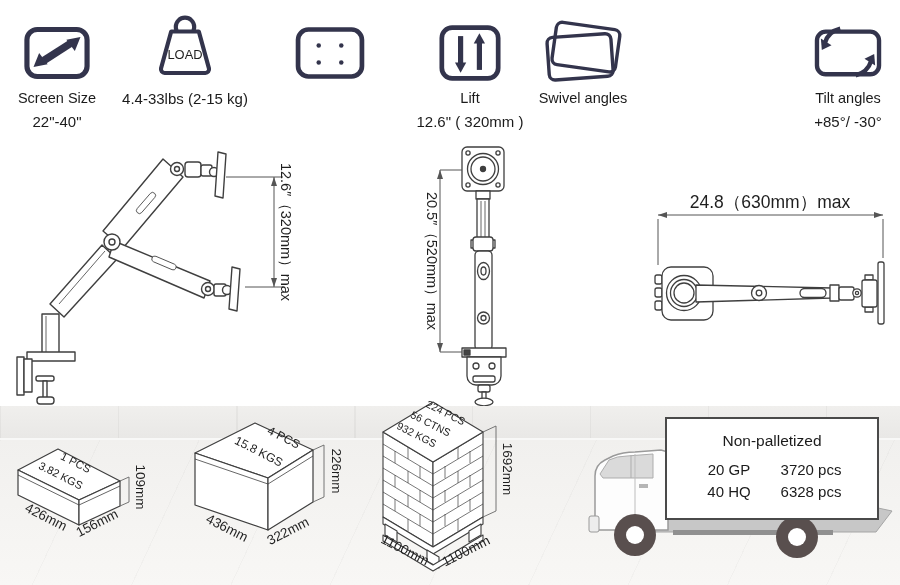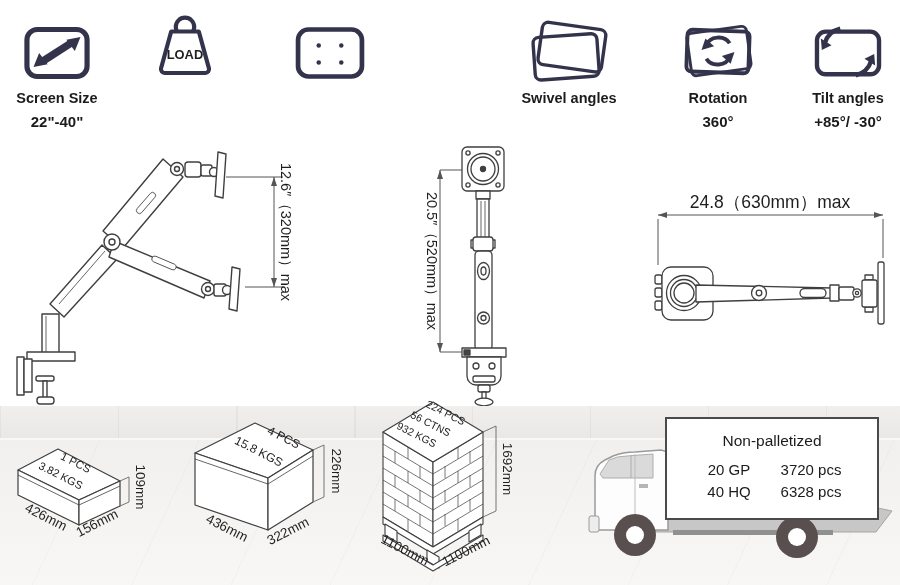--- a/index.html
+++ b/index.html
@@ -1,20 +1,20 @@
 <!DOCTYPE html>
 <html><head>
 <meta charset="utf-8">
 <style>
   html,body{margin:0;padding:0;}
   body{width:900px;height:585px;overflow:hidden;background:#ffffff;
        font-family:"Liberation Sans", sans-serif;color:#1b1b1b;position:relative;}
   .stage{position:absolute;inset:0;width:900px;height:585px;}
   
-  .spec-col{position:absolute;top:12px;width:150px;text-align:center;font-weight:bold;}
+  .spec-col{position:absolute;top:12px;width:150px;text-align:center;}
   .spec-icon{height:72px;display:flex;align-items:flex-end;justify-content:center;}
   .spec-icon svg{display:block;}
   .spec-label{margin-top:7px;font-size:14.5px;line-height:1.1;}
   .spec-value{margin-top:7px;font-size:15px;line-height:1.1;}
   
   .scene{position:absolute;left:0;top:406px;width:900px;height:179px;}
   .scene .wall{position:absolute;left:0;top:0;width:900px;height:32px;background:#ececea;
     background-image:repeating-linear-gradient(90deg, rgba(0,0,0,0.04) 0 1.5px, transparent 1.5px 118px),
                      linear-gradient(#f0efed, #e9e8e6);
     border-bottom:2px solid #f8f8f7;}
@@ -44,63 +44,61 @@
   </div>
 
   <div class="spec-col" style="left:110px">
     <div class="spec-icon">
       <svg width="96" height="70" viewBox="0 0 96 76">
         <circle cx="48" cy="14" r="10" fill="none" stroke="#33344c" stroke-width="4.5"></circle>
         <path d="M33,19 h30 l11,40 a4,4 0 0 1 -4,5 h-44 a4,4 0 0 1 -4,-5 Z" fill="#fff" stroke="#33344c" stroke-width="4.5" stroke-linejoin="round"></path>
         <text x="48" y="49" font-size="14" text-anchor="middle" fill="#1f1f1f">LOAD</text>
       </svg>
     </div>
+    <div class="spec-value">4.4-33lbs (2-15 kg)</div>
   </div>
 
   <div class="spec-col" style="left:255px">
     <div class="spec-icon">
       <svg width="96" height="62" viewBox="0 0 96 66">
         <rect x="14" y="8" width="68" height="50" rx="11" fill="none" stroke="#33344c" stroke-width="5"></rect>
         <circle cx="36" cy="25" r="2.4" fill="#33344c"></circle>
           <circle cx="60" cy="25" r="2.4" fill="#33344c"></circle>
         <circle cx="36" cy="43" r="2.4" fill="#33344c"></circle>
           <circle cx="60" cy="43" r="2.4" fill="#33344c"></circle>
       </svg>
     </div>
   </div>
 
-
-  <div class="spec-col" style="left:494px">
+  <div class="spec-col" style="left:395px">
+    <div class="spec-icon">
+      <svg width="96" height="62" viewBox="0 0 96 66">
+        <rect x="18" y="6" width="60" height="54" rx="11" fill="none" stroke="#33344c" stroke-width="5"></rect>
+        <line x1="38" y1="15" x2="38" y2="45" stroke="#33344c" stroke-width="5.5"></line>
+        <polygon points="38,54 32,43 44,43" fill="#33344c"></polygon>
+        <line x1="58" y1="51" x2="58" y2="21" stroke="#33344c" stroke-width="5.5"></line>
+        <polygon points="58,12 52,23 64,23" fill="#33344c"></polygon>
+      </svg>
+    </div>
+    <div class="spec-label">Lift</div>
+    <div class="spec-value">12.6" ( 320mm )</div>
+  </div>
+
+  <div class="spec-col" style="left:508px">
     <div class="spec-icon">
       <svg width="100" height="64" viewBox="0 0 100 66">
         <g fill="none" stroke="#33344c" stroke-width="3.5">
           <rect x="20" y="6" width="66" height="44" rx="6" transform="rotate(8 53 28)"></rect>
           <rect x="14" y="16" width="66" height="44" rx="6" transform="rotate(-4 47 38)"></rect>
         </g>
       </svg>
     </div>
     <div class="spec-label">Swivel angles</div>
   </div>
 
-  <div class="spec-col" style="left:643px">
-    <div class="spec-icon">
-      <svg width="100" height="64" viewBox="0 0 100 66">
-        <g fill="none" stroke="#33344c">
-          <rect x="20" y="10" width="62" height="44" rx="5" stroke-width="3" transform="rotate(-8 51 32)"></rect>
-          <rect x="18" y="11" width="64" height="43" rx="5" stroke-width="4" transform="rotate(2 50 32)"></rect>
-          <path d="M38,26 A13,11 0 0 1 62,24" stroke-width="4"></path>
-          <path d="M62,38 A13,11 0 0 1 38,40" stroke-width="4"></path>
-        </g>
-        <polygon points="33,31 37,19 46,27" fill="#33344c"></polygon>
-        <polygon points="67,33 63,45 54,37" fill="#33344c"></polygon>
-      </svg>
-    </div>
-    <div class="spec-label">Rotation</div>
-    <div class="spec-value">360°</div>
-  </div>
 
   <div class="spec-col" style="left:773px">
     <div class="spec-icon">
       <svg width="96" height="64" viewBox="0 0 96 66">
         <rect x="16" y="12" width="64" height="44" rx="9" fill="none" stroke="#33344c" stroke-width="4.5"></rect>
         <path d="M40,9 A22,22 0 0 0 24,24" fill="none" stroke="#33344c" stroke-width="4.5"></path>
         <polygon points="21,31 20,19 31,26" fill="#33344c"></polygon>
         <path d="M56,57 A22,22 0 0 0 72,42" fill="none" stroke="#33344c" stroke-width="4.5"></path>
         <polygon points="75,35 76,47 65,40" fill="#33344c"></polygon>
       </svg>

